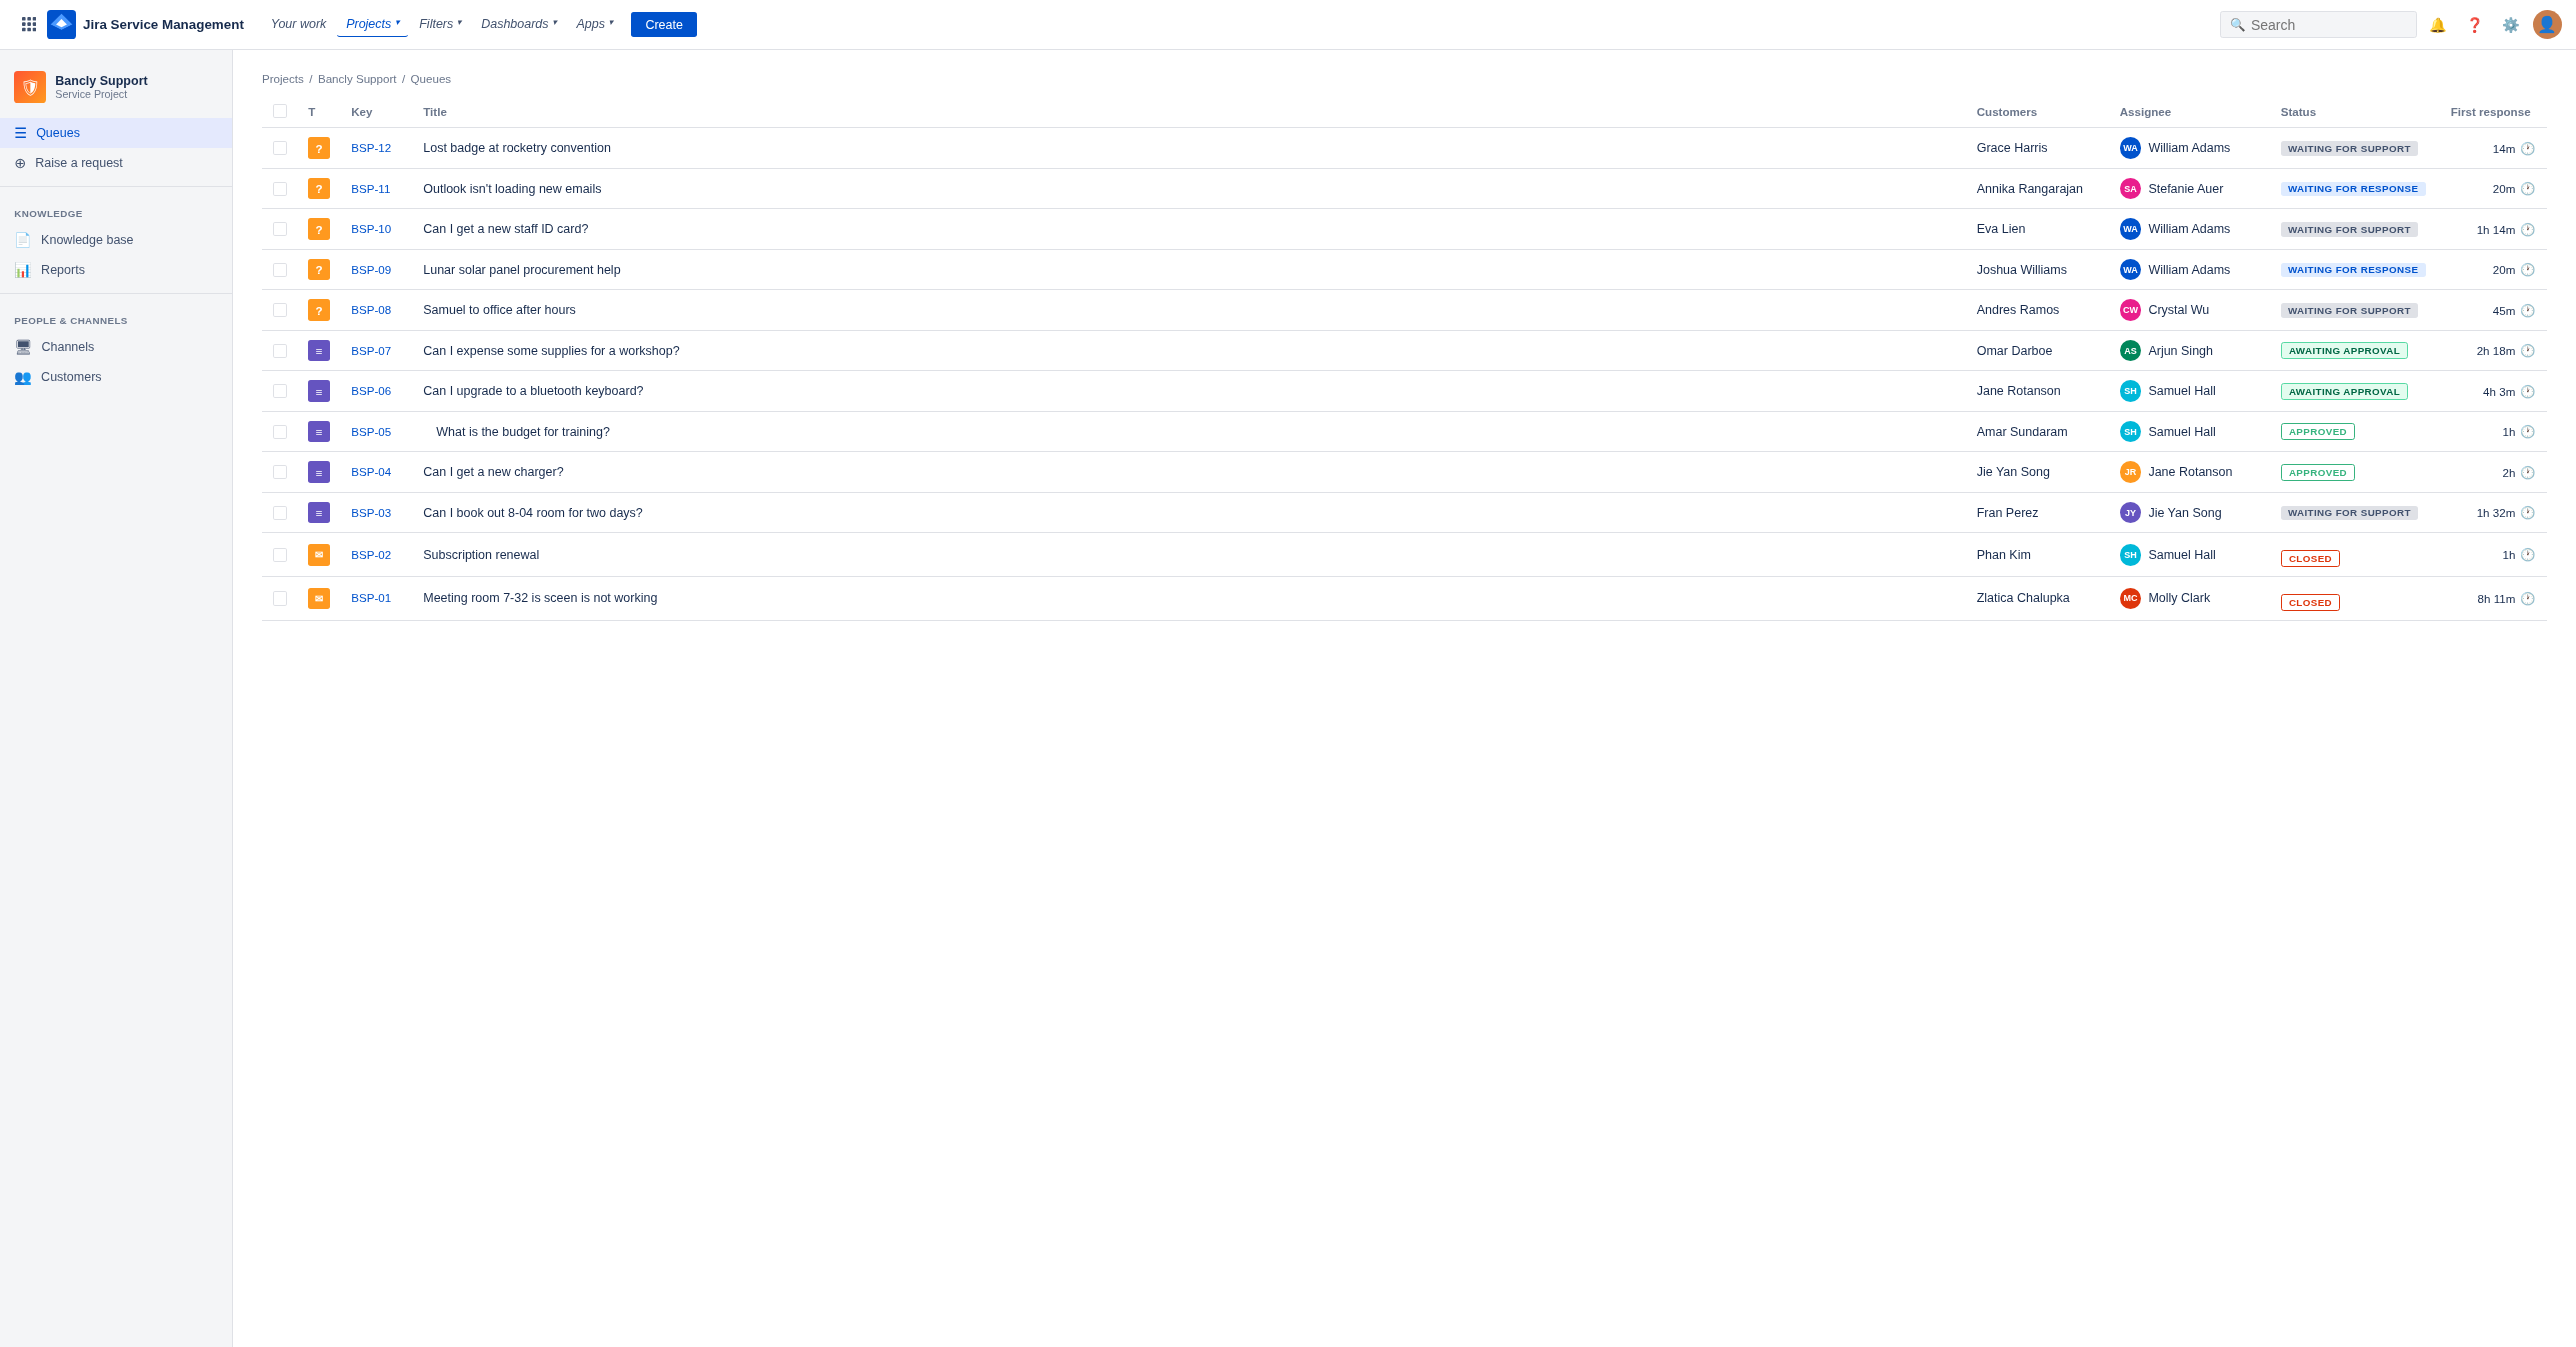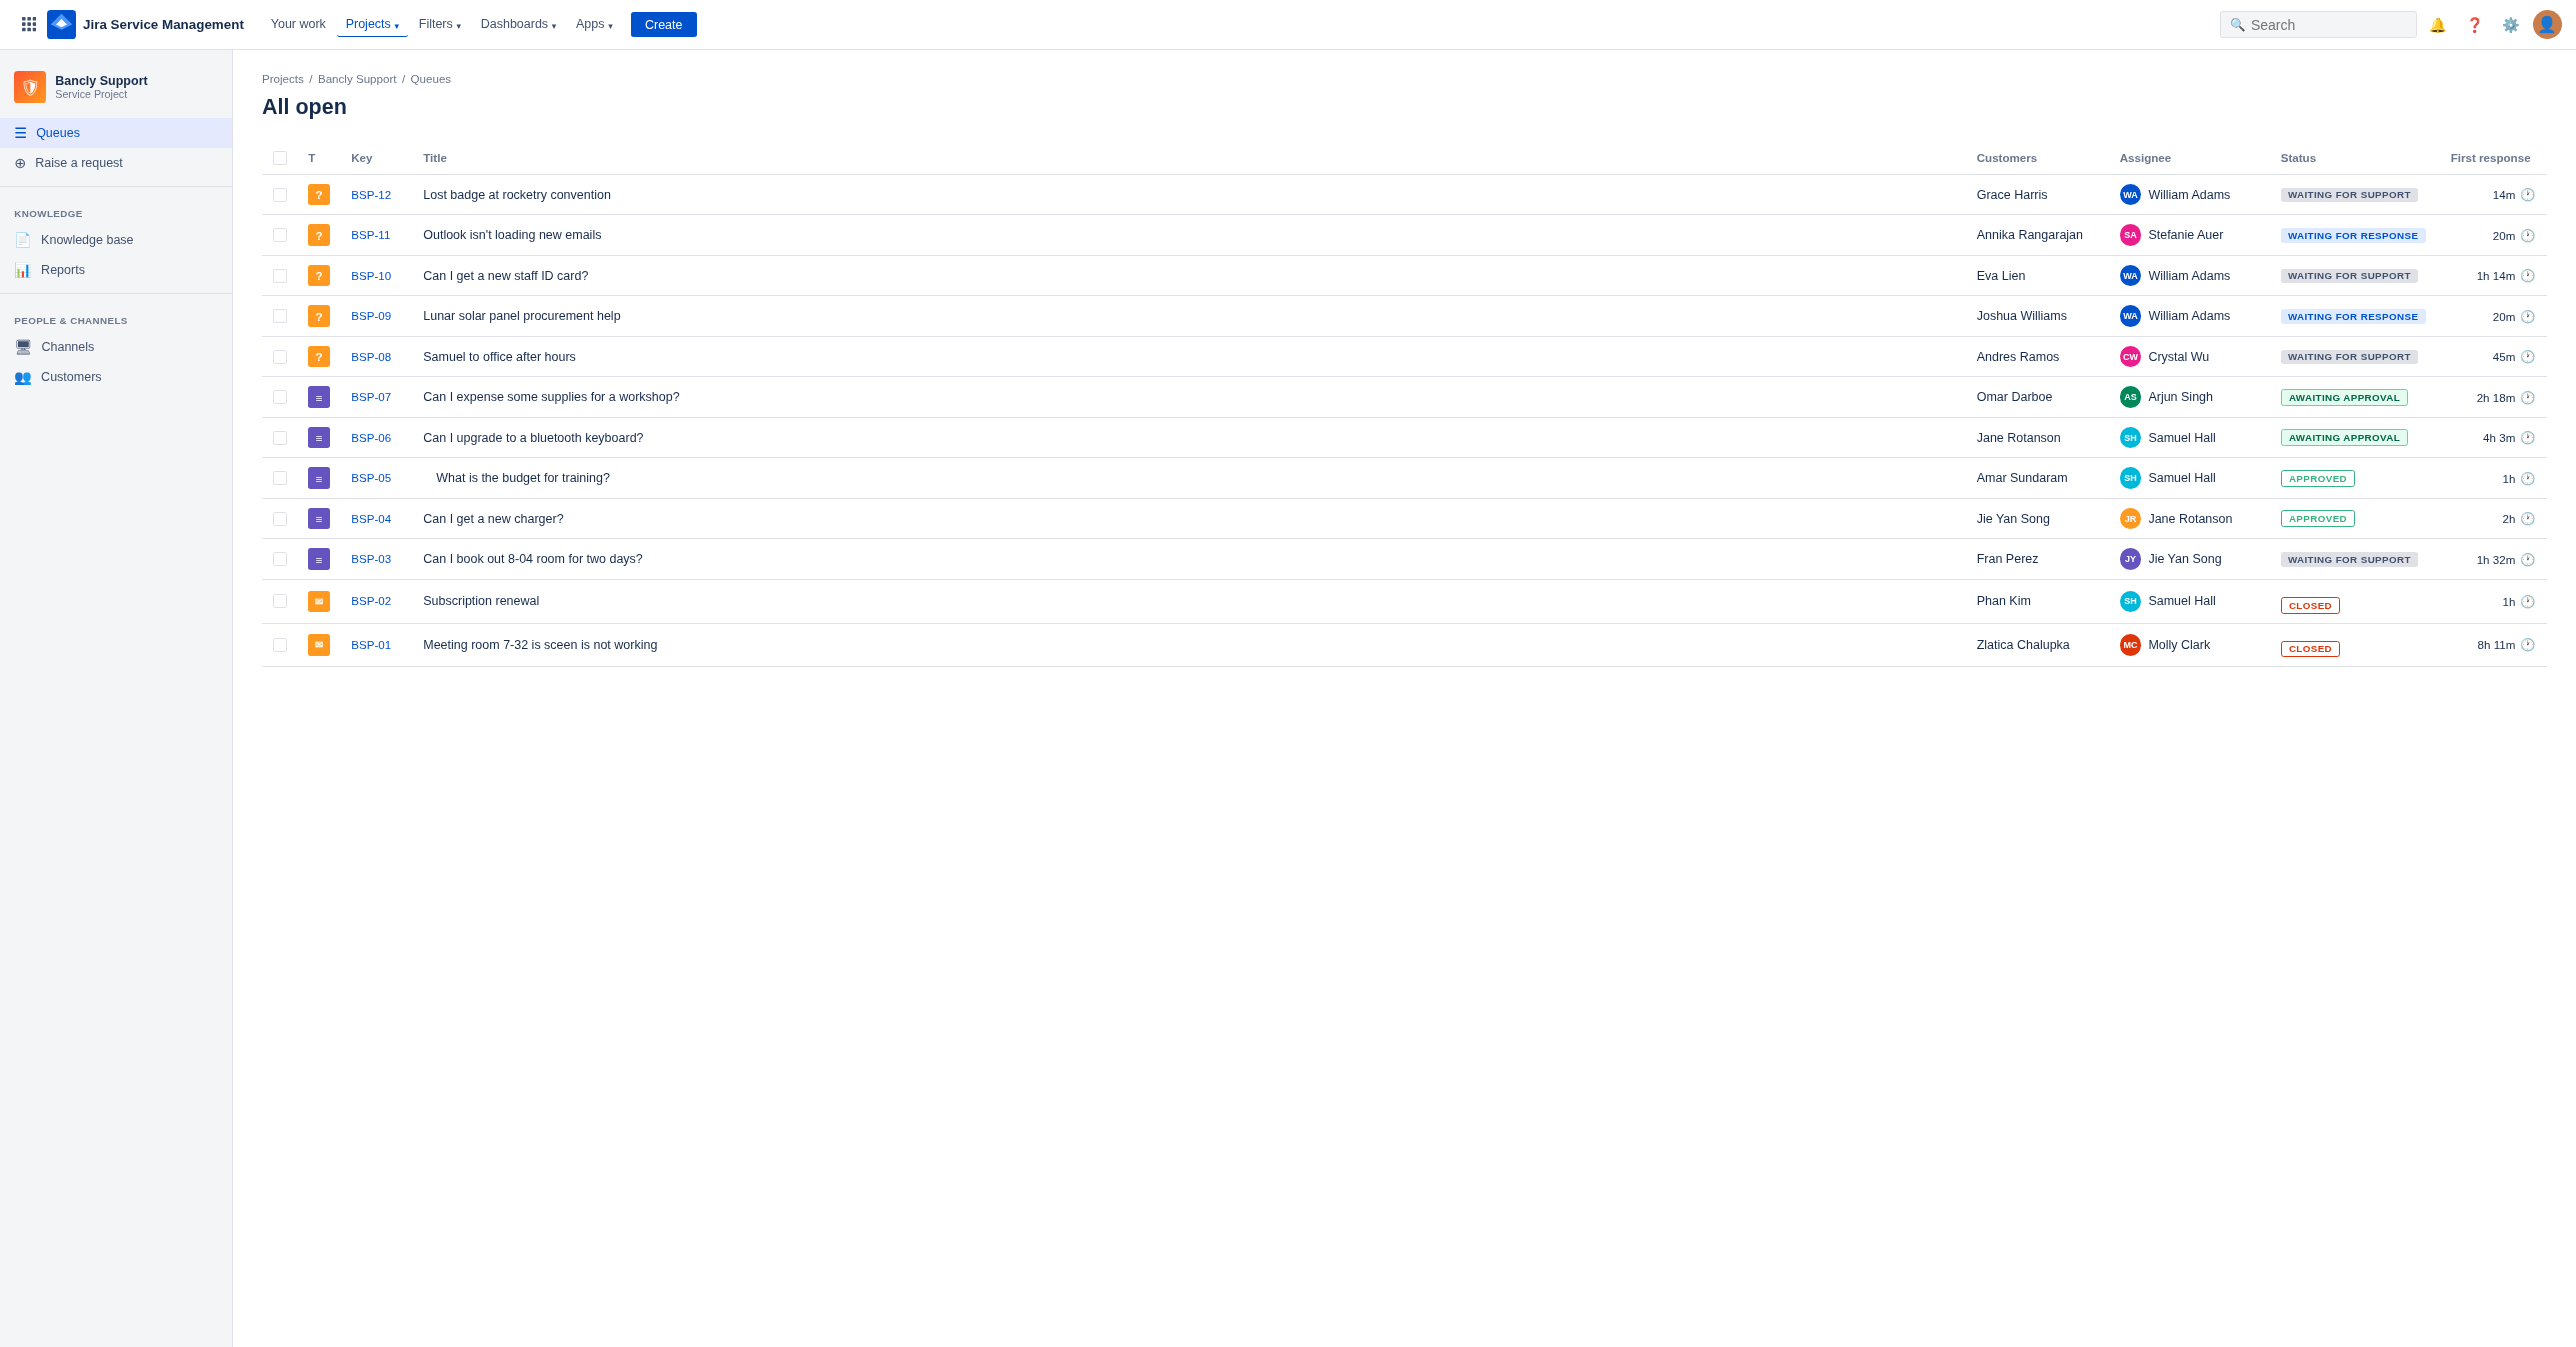--- a/index.html
+++ b/index.html
@@ -11,22 +11,23 @@
       background: #fff; border-bottom: 0.9px solid #dfe1e6;
       padding: 0 14.3px; gap: 3.6px; position: fixed; top: 0; left: 0; right: 0; z-index: 100;
     }
     .nav-grid-icon { width: 29px; height: 29px; display: flex; align-items: center; justify-content: center; cursor: pointer; color: #42526e; }
     .nav-logo { display: flex; align-items: center; gap: 7.2px; margin-right: 14.3px; text-decoration: none; }
     .nav-logo-icon { width: 29px; height: 29px; }
     .nav-logo-text { font-size: 13.4px; font-weight: 600; color: #172b4d; white-space: nowrap; }
     .nav-links { display: flex; align-items: center; gap: 1.8px; flex: 1; }
     .nav-link {
       padding: 5.4px 9px; border-radius: 2.7px; font-size: 12.5px; color: #42526e;
-      cursor: pointer; display: flex; align-items: flex-end; gap: 3.6px; white-space: nowrap;
+      cursor: pointer; display: flex; align-items: flex-start; gap: 3.6px; white-space: nowrap;
       border-bottom: 1.8px solid transparent;
+      font-style: italic;
     }
     .nav-link.active { color: #0052cc; border-bottom: 1.8px solid #0052cc; }
     .nav-link-arrow { font-size: 9px; }
     .nav-create-btn {
       background: #0052cc; color: #fff; border: none; padding: 5.4px 14.3px;
       border-radius: 2.7px; font-size: 12.5px; font-weight: 500; cursor: pointer; margin-left: 7.2px;
     }
     .nav-right { display: flex; align-items: center; gap: 7.2px; margin-left: auto; }
     .search-box {
       display: flex; align-items: center; gap: 5.4px;
@@ -215,21 +216,20 @@
   </aside>
 
   <main class="main-content">
     <div class="breadcrumb">
       <span class="breadcrumb-link">Projects</span>
       <span class="breadcrumb-sep">/</span>
       <span class="breadcrumb-link">Bancly Support</span>
       <span class="breadcrumb-sep">/</span>
       <span class="breadcrumb-link">Queues</span>
     </div>
-    <h1 class="page-title">All open</h1>
 
     <table class="queue-table">
       <thead>
         <tr>
           <th class="col-checkbox">
               <div class="checkbox"></div>
             </th>
           <th class="col-type">T</th>
           <th class="col-key">Key</th>
           <th class="col-title">Title</th>

